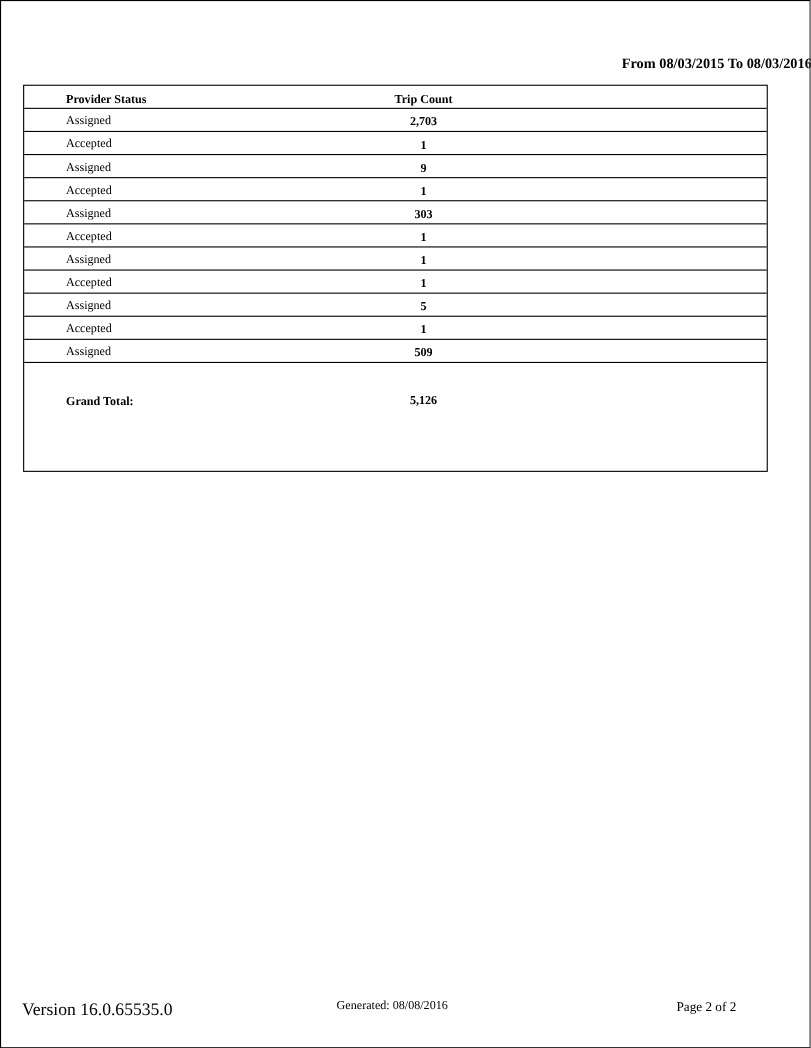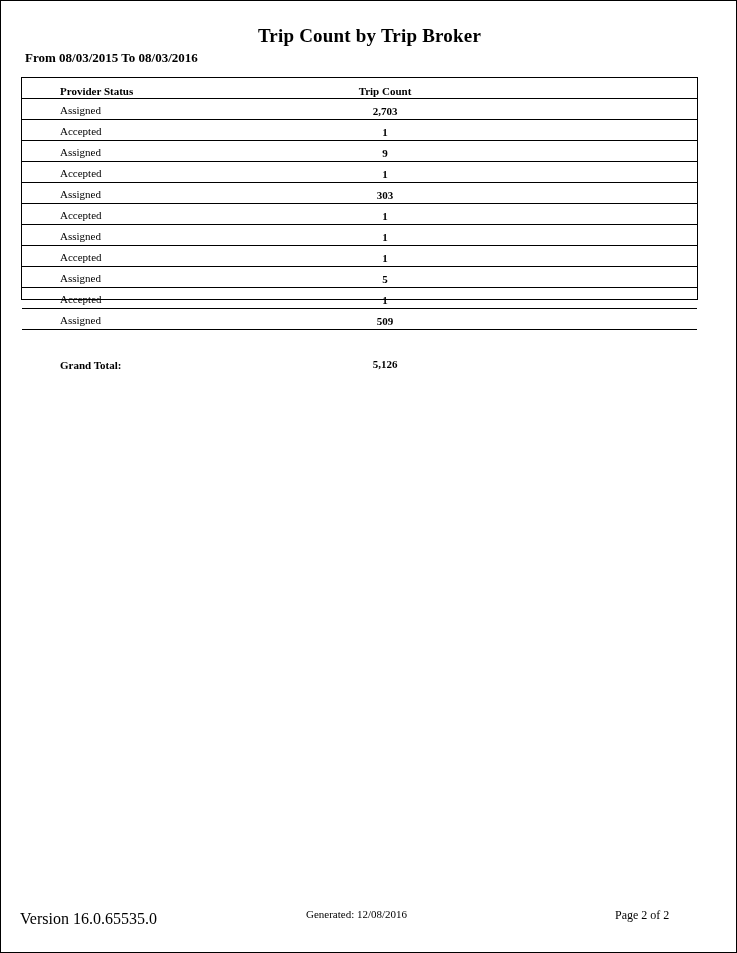--- a/index.html
+++ b/index.html
@@ -9,24 +9,24 @@
       position: absolute; left: 0; top: 0; width: 737px; height: 953px;
       border: 1px solid #000; border-right: 1px solid #000; border-bottom: 1px solid #000;
       background: #fff;
     }
     .title {
       position: absolute; left: 0; width: 737px; top: 24px;
       text-align: center; font-size: 19px; font-weight: bold; letter-spacing: 0.2px;
     }
     .subtitle {
       position: absolute; left: 0; width: 737px; top: 49px;
-      text-align: left; font-size: 13px; font-weight: bold; padding-left: 24px;
+      text-align: right; font-size: 13px; font-weight: bold;
     }
     .table-box {
-      position: absolute; left: 20px; top: 76px; width: 677px; height: 223px;
+      position: absolute; left: 20px; top: 76px; width: 677px; height: 352px;
       border: 1px solid #000;
       padding-left: 24px;
     }
     .row {
       position: absolute; left: 0; width: 675px; height: 21px;
       border-bottom: 1px solid #000;
       font-size: 11px;
     }
     .row.last { border-bottom: none; margin-top: 23px; }
     .cell-status { position: absolute; left: 38px; top: 5px; }
@@ -36,21 +36,20 @@
     .total .cell-count { top: 5px; }
     .footer-item { position: absolute; top: 908px; font-size: 16px; }
     .footer-version { left: 19px; top: 909px; }
     .footer-generated { left: 305px; top: 907px; font-size: 11px; }
     .footer-page { left: 614px; top: 907px; font-size: 12px; }
   </style>
 </head>
 <body>
 
 <div class="page">
-  <div class="title">Trip Count by Trip Broker</div>
   <div class="subtitle">From  08/03/2015 To 08/03/2016</div>
 
   <div class="table-box">
     <div class="row header" style="top:0px;">
       <span class="cell-status">Provider Status</span>
       <span class="cell-count">Trip Count</span>
     </div>
 
     <div class="row" style="top:21px;">
       <span class="cell-status">Assigned</span>
@@ -97,15 +96,15 @@
       <span class="cell-count">509</span>
     </div>
 
     <div class="row total last" style="top:252px;">
       <span class="cell-status">Grand Total:</span>
       <span class="cell-count">5,126</span>
     </div>
   </div>
 
   <div class="footer-item footer-version">Version 16.0.65535.0</div>
-  <div class="footer-item footer-generated">Generated:   12/08/2016</div>
+  <div class="footer-item footer-generated">Generated:   08/08/2016</div>
   <div class="footer-item footer-page">Page 2 of 2</div>
 </div>
 
 </body></html>

